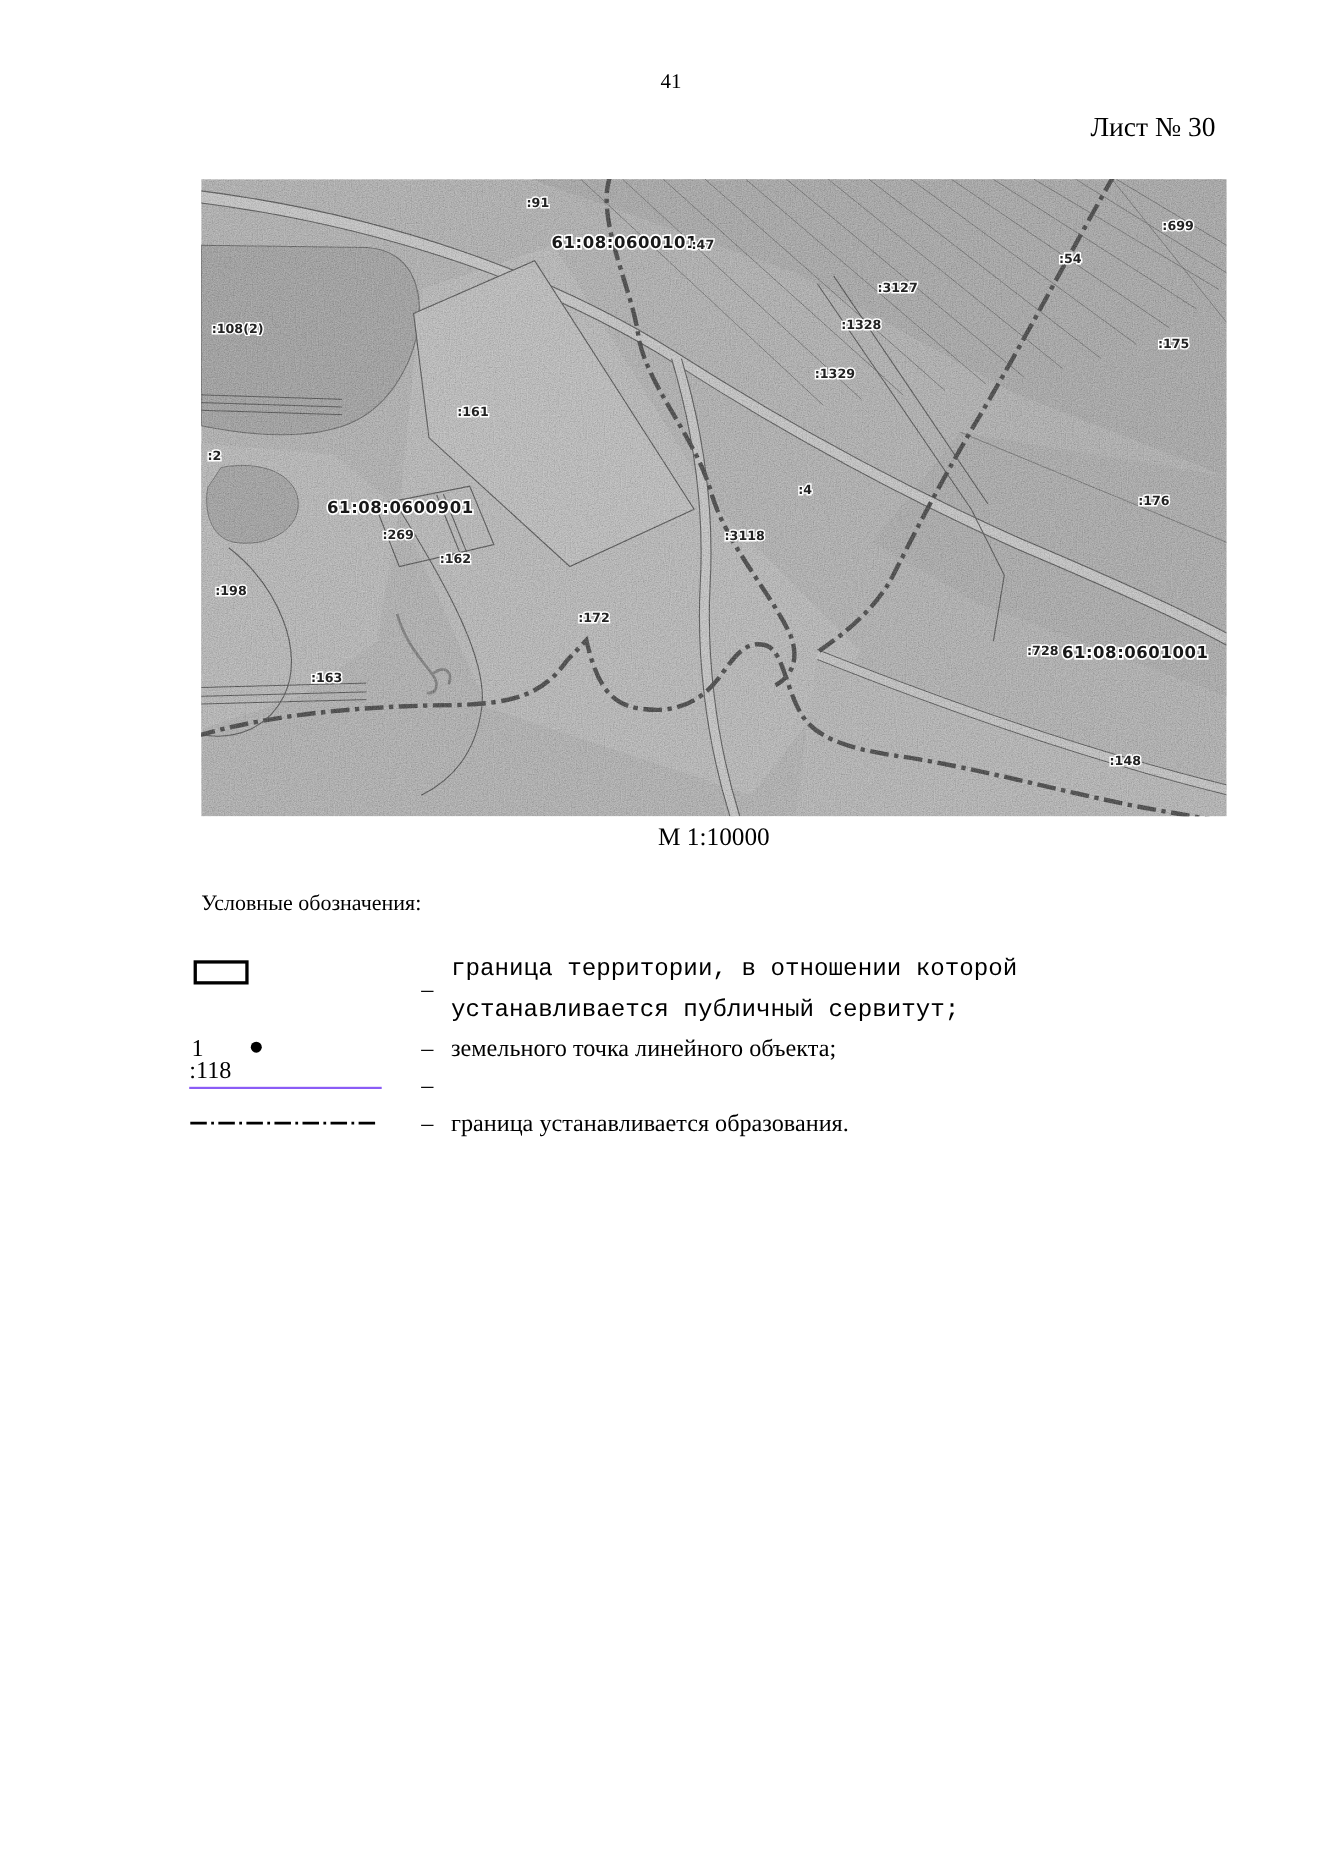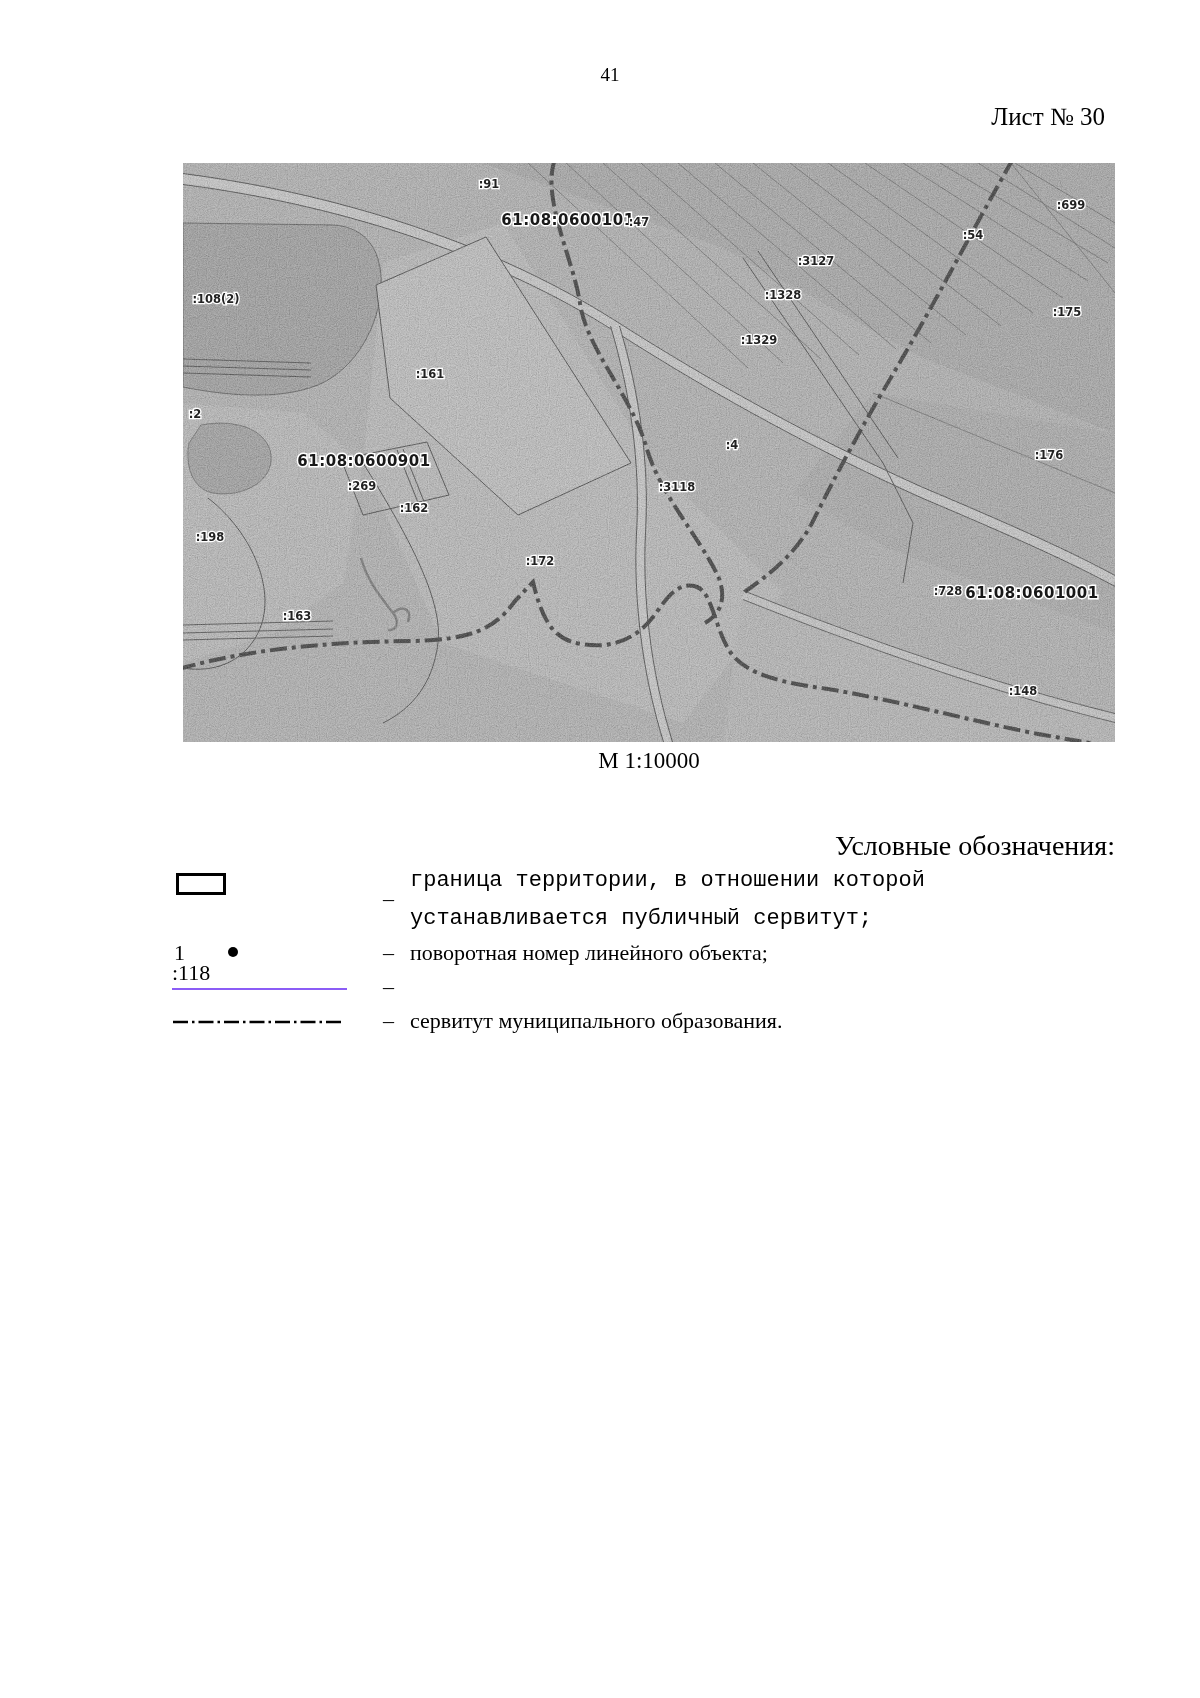--- a/index.html
+++ b/index.html
@@ -5,21 +5,21 @@
   html,body{margin:0;padding:0;background:#ffffff;}
   .page{
     position:relative;width:1200px;height:1698px;background:#ffffff;
     font-family:"Liberation Serif",serif;color:#000;overflow:hidden;padding-left:48px;
   }
   .page-number{position:absolute;top:64px;left:540px;width:140px;text-align:center;font-size:19px;}
   .sheet-number{position:absolute;top:103px;right:143px;font-size:25px;margin-left:40px;}
   .map-wrap{position:absolute;left:183px;top:163px;width:932px;height:579px;}
   .map-wrap svg{display:block;width:932px;height:579px;}
   .scale-label{position:absolute;top:748px;left:183px;width:932px;text-align:center;font-size:23px;}
-  .legend-title{position:absolute;top:830px;left:183px;width:932px;text-align:right;font-size:28px;}
+  .legend-title{position:absolute;top:810px;left:183px;width:932px;text-align:left;font-size:20px;}
   .leg-text{position:absolute;left:410px;font-size:22px;white-space:nowrap;}
   .leg-text2{position:absolute;left:410px;font-size:22px;line-height:38px;white-space:nowrap;}
   .leg-dash{position:absolute;left:383px;font-size:22px;}
   .sym-rect{position:absolute;left:176px;top:873px;width:44px;height:16px;border:3px solid #000;background:#fff;}
   .sym-one{position:absolute;left:174px;top:940px;font-size:22px;}
   .sym-dot{position:absolute;left:228px;top:947px;width:10px;height:10px;border-radius:50%;background:#000;}
   .sym-118{position:absolute;left:172px;top:960px;width:175px;font-size:22px;border-bottom:2px solid #8b5cf6;padding-bottom:2px;}
   .sym-dashdot{position:absolute;left:172px;top:1012px;}
   
   .qlabel{font-family:"DejaVu Sans",sans-serif;font-size:15px;font-weight:bold;fill:#181818;
@@ -155,26 +155,26 @@
   <div class="sym-rect"></div>
   <div class="leg-dash" style="top:886px;">–</div>
   <div class="leg-text2" style="top:862px;font-family:Liberation Mono, monospace;">
     <div>граница территории, в отношении которой</div>
     <div>устанавливается публичный сервитут;</div>
   </div>
 
   <div class="sym-one">1</div>
   <div class="sym-dot"></div>
   <div class="leg-dash" style="top:940px;">–</div>
-  <div class="leg-text" style="top:940px;">поворотная номер линейного объекта;</div>
+  <div class="leg-text" style="top:940px;">земельного точка линейного объекта;</div>
 
   <div class="sym-118">:118</div>
   <div class="leg-dash" style="top:974px;">–</div>
 
   <div class="sym-dashdot">
     <svg width="172" height="8">
       <line x1="1" y1="4" x2="171" y2="4" stroke="#000" stroke-width="2.6" stroke-dasharray="15 4 2.5 4"></line>
     </svg>
   </div>
   <div class="leg-dash" style="top:1008px;">–</div>
-  <div class="leg-text" style="top:1008px;">сервитут муниципального образования.</div>
+  <div class="leg-text" style="top:1008px;">граница устанавливается образования.</div>
 
 </div>
 
 </body></html>

